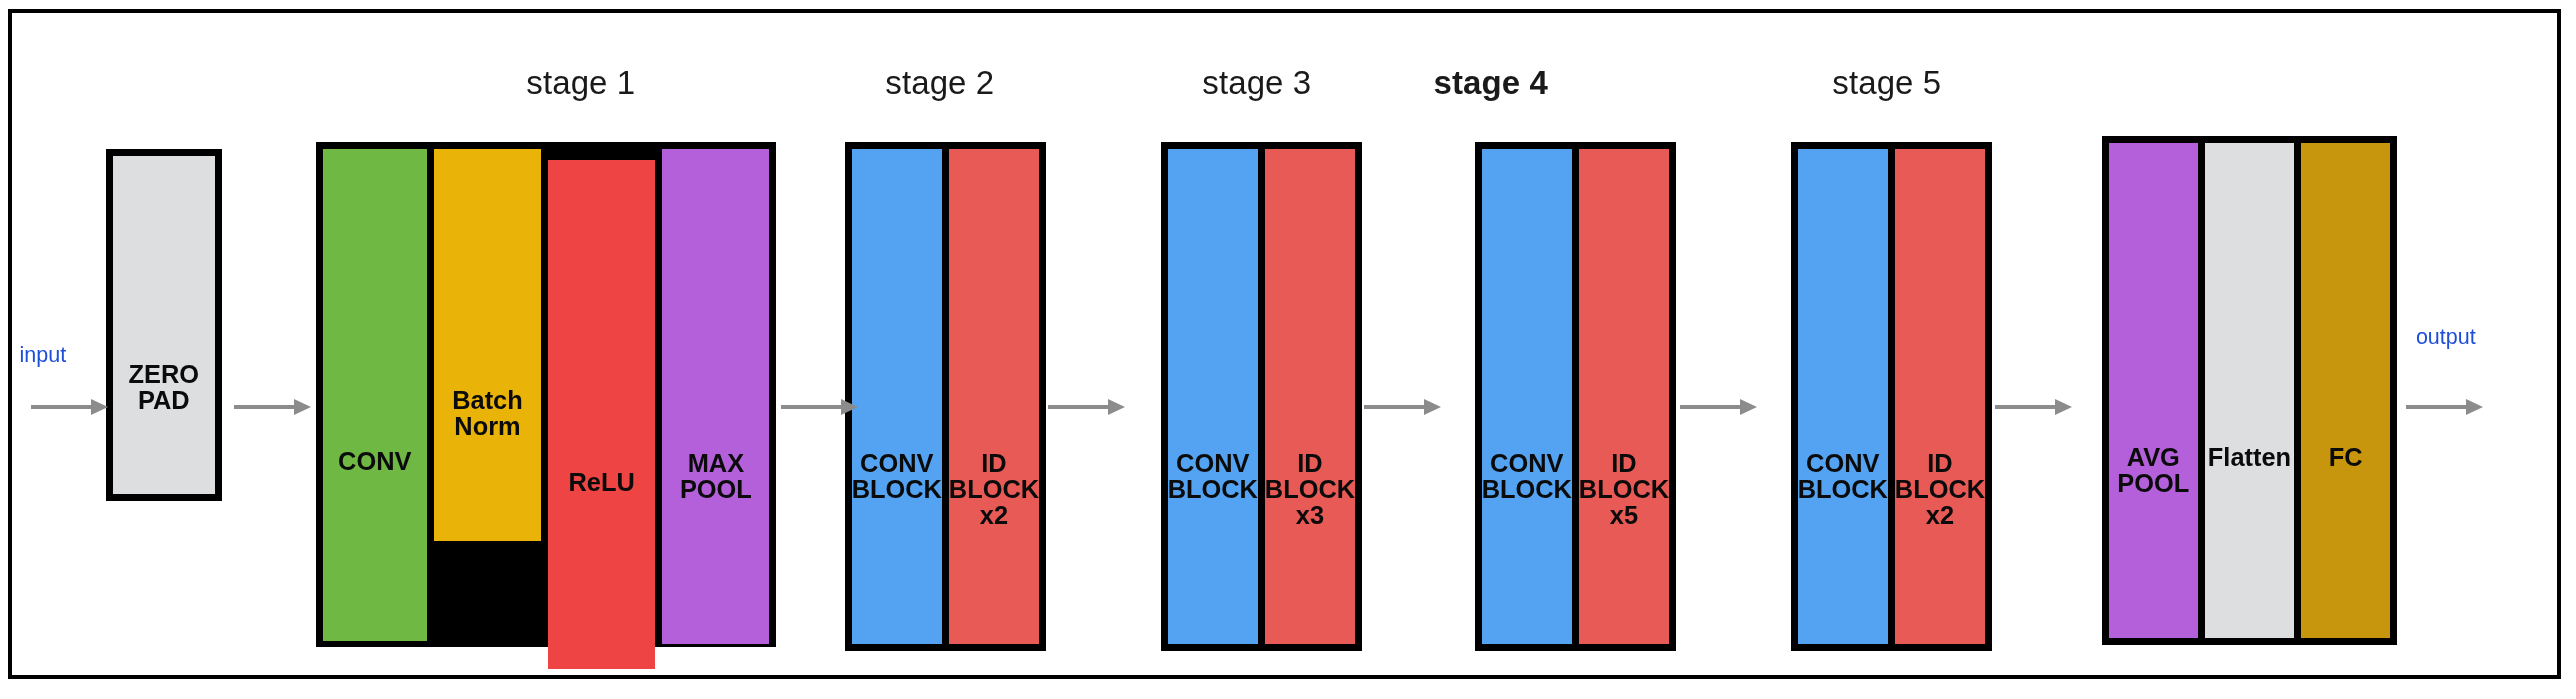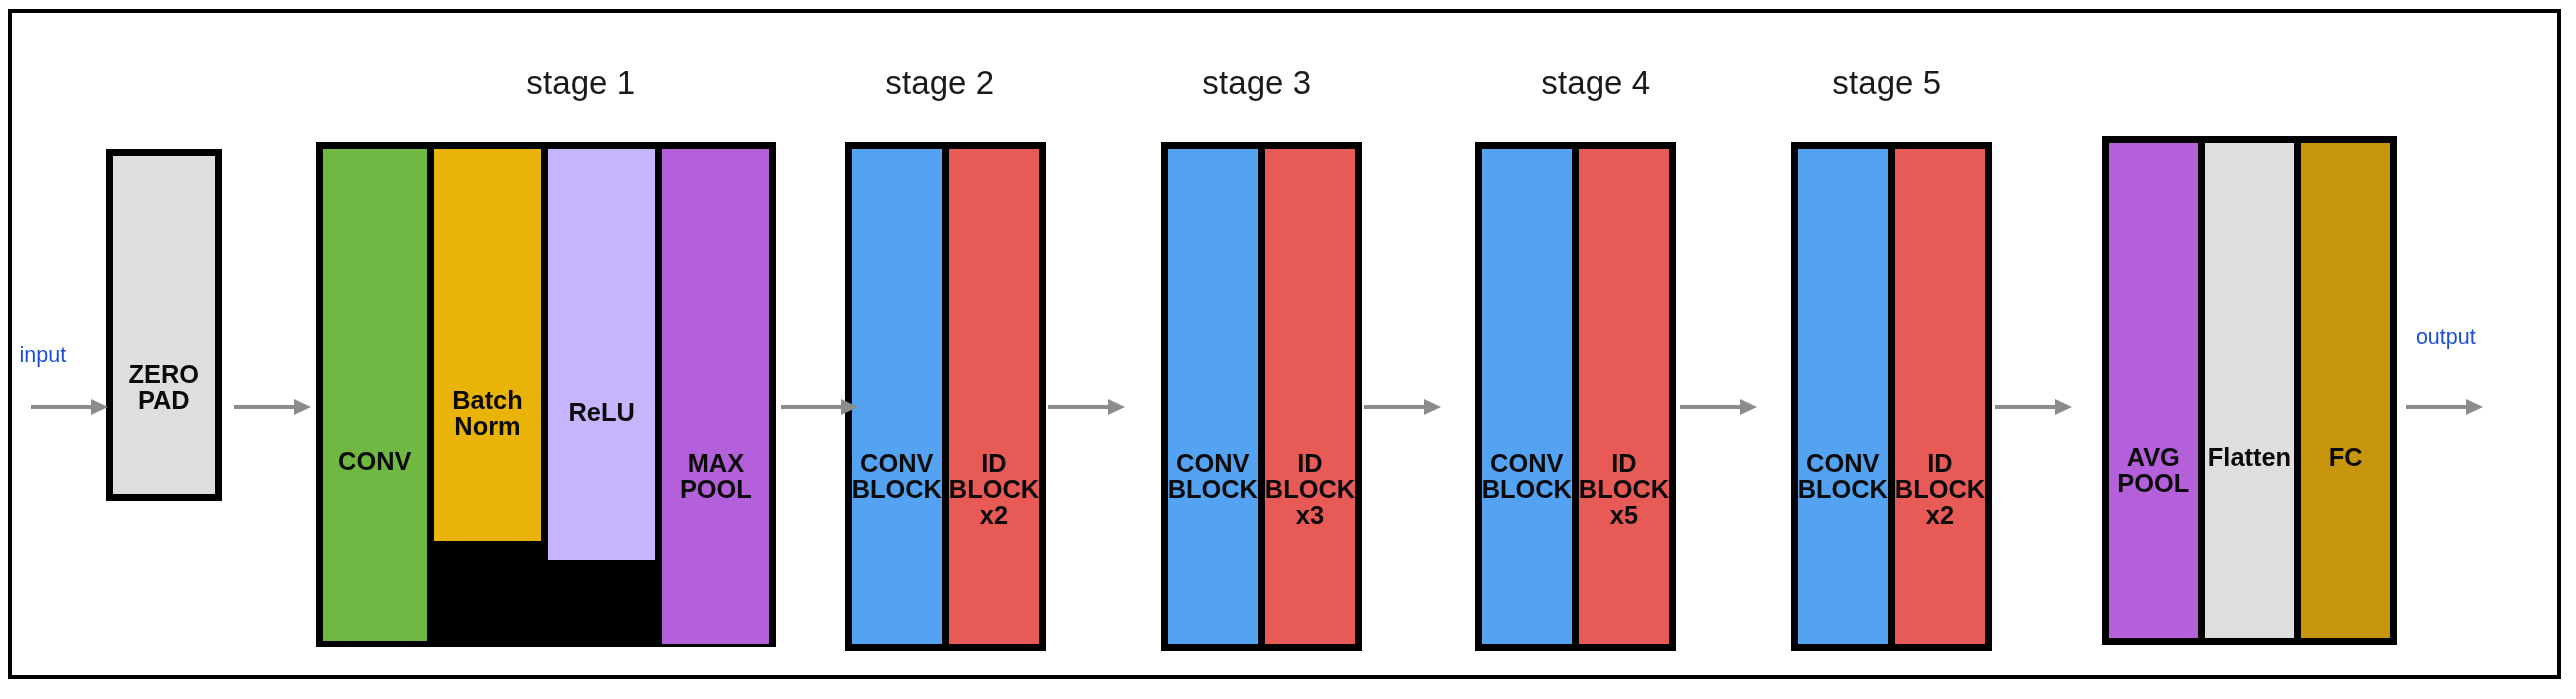--- a/index.html
+++ b/index.html
@@ -52,21 +52,21 @@
     transform:translateX(-50%);
   }
 </style>
 </head>
 <body>
 
 <div id="frame">
     <div class="stage-label" style="left: 569px; top: 51px;">stage 1</div>
     <div class="stage-label" style="left: 928px; top: 51px;">stage 2</div>
     <div class="stage-label" style="left: 1245px; top: 51px;">stage 3</div>
-    <div class="stage-label" style="left: 1584px; top: 51px;">stage 4</div>
+    <div class="stage-label" style="left: 1479px; top: 51px; font-weight: bold;">stage 4</div>
     <div class="stage-label" style="left: 1875px; top: 51px;">stage 5</div>
     <div class="group" style="left: 94px; top: 136px; height: 352px;">
       <div class="blk" style="width: 102px; background: rgb(220, 222, 224); align-self: stretch;">
         <div class="capwrap">
           <div class="cap">ZERO</div>
           <div class="cap">PAD</div>
         </div>
       </div>
     </div>
     <div class="group" style="left: 304px; top: 129px; height: 505px;">
@@ -74,21 +74,21 @@
         <div class="capwrap">
           <div class="cap">CONV</div>
         </div>
       </div>
       <div class="blk" style="width: 107px; background: #eab308; height: 392px; align-self: flex-start;">
         <div class="capwrap">
           <div class="cap">Batch</div>
           <div class="cap">Norm</div>
         </div>
       </div>
-      <div class="blk" style="width: 107px; background: #c4b5fd; height: 411px; align-self: flex-start;">
+      <div class="blk" style="width: 107px; background: #ef4444; height: 509px; align-self: flex-start; margin-top: 11px;">
         <div class="capwrap">
           <div class="cap">ReLU</div>
         </div>
       </div>
       <div class="blk" style="width: 107px; background: rgb(181, 96, 219); height: 495px; align-self: flex-start;">
         <div class="capwrap">
           <div class="cap">MAX</div>
           <div class="cap">POOL</div>
         </div>
       </div>

